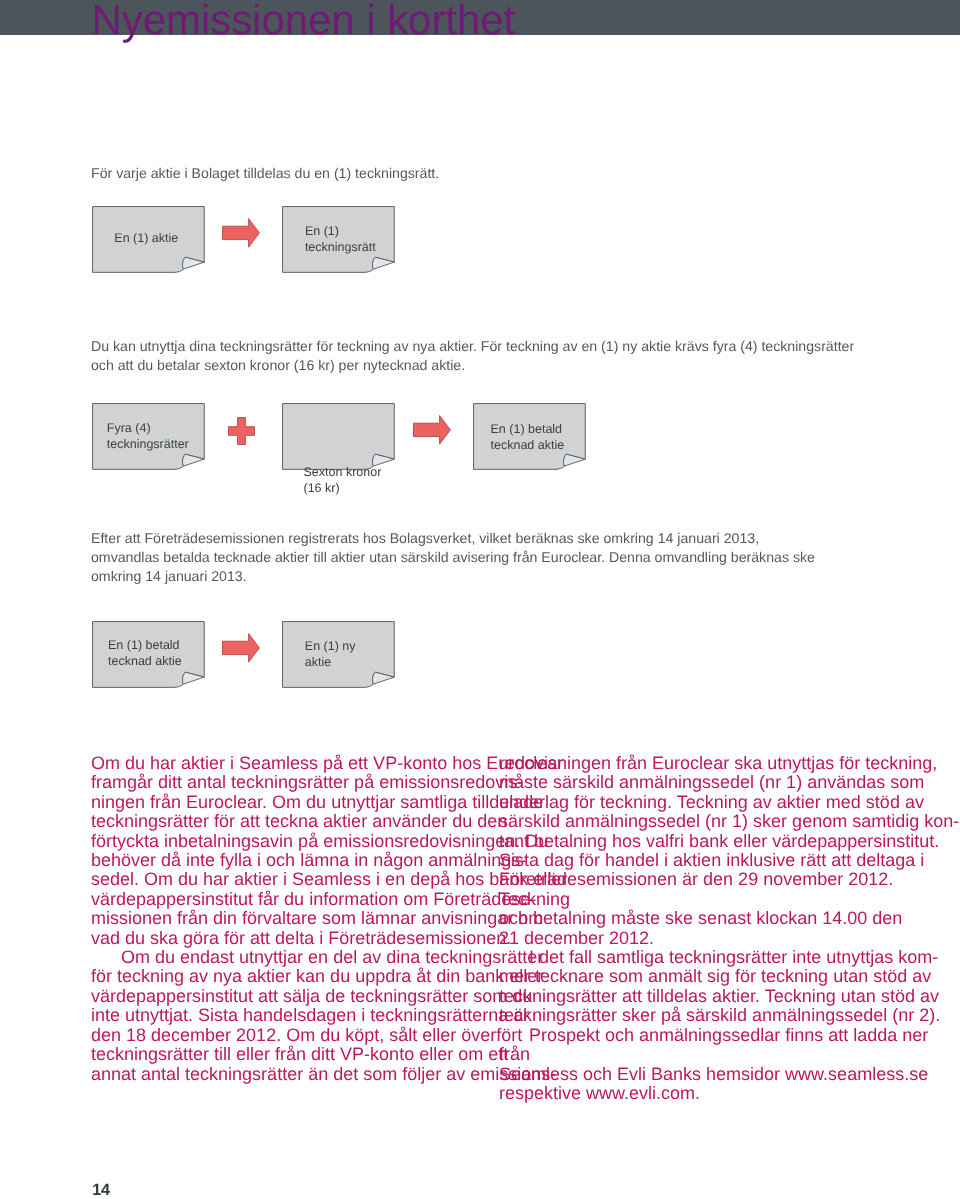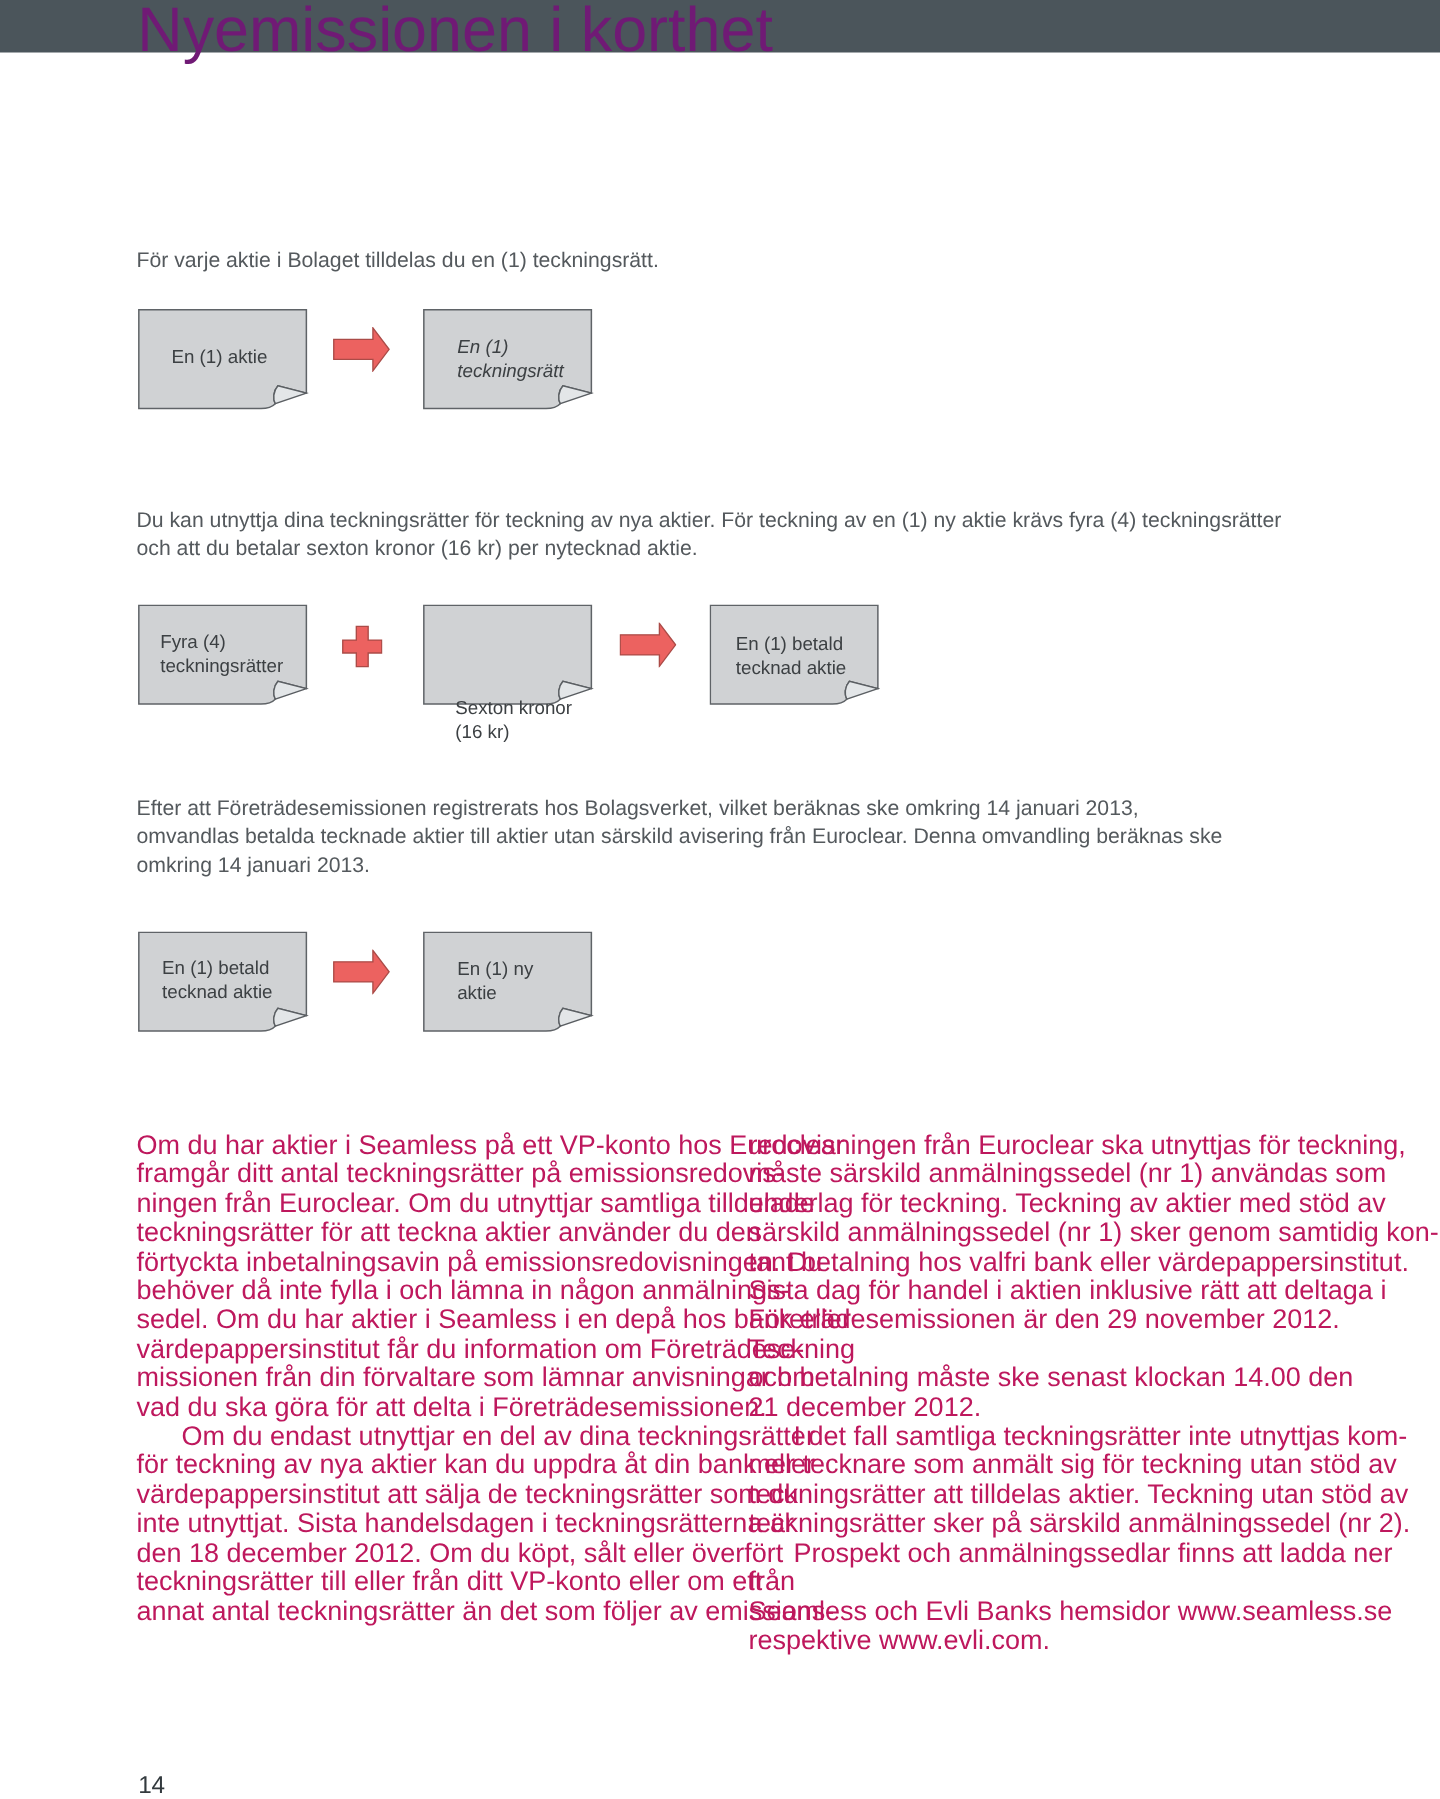--- a/index.html
+++ b/index.html
@@ -19,21 +19,21 @@
   .p1{left:91px;top:106.5px;}
   .p2{left:91px;top:164px;}
   .p3{left:91px;top:337px;}
   .p4{left:91px;top:528.5px;}
 
   
   .col{position:absolute;color:#be185d;font-size:18px;line-height:19.4px;white-space:pre-wrap;}
   .colL{left:91px;top:754px;}
   .colR{left:499px;top:754px;}
 
-  .pagenum{position:absolute;left:92.2px;top:1181px;font-size:16.2px;font-weight:normal;color:#333a3e;line-height:19px;letter-spacing:-0.2px;}
+  .pagenum{position:absolute;left:92.2px;top:1181px;font-size:16.2px;font-weight:bold;color:#333a3e;line-height:19px;letter-spacing:-0.2px;}
 
   
   .note{position:absolute;}
   .note > svg{position:absolute;left:0;top:0;display:block;}
   .note .lbl{position:absolute;color:#3c4043;font-size:12.5px;line-height:16.1px;
        white-space:pre;}
 
   .arrow{position:absolute;}
   .arrow svg{display:block;}
   .plus{position:absolute;}
@@ -117,21 +117,21 @@
     <div class="arrow a1">
       <svg width="38" height="30" viewBox="0 0 38 30" aria-hidden="true">
         <path class="arw" d="M0.5 8.2 H26.6 V0.6 L37.4 14.9 L26.6 29.2 V21.6 H0.5 Z"></path>
       </svg>
     </div>
     <div class="note n1b">
       <svg width="114" height="68" viewBox="0 0 114 68" aria-hidden="true">
         <path class="note-body" d="M0.55 0.55 H112.25 V56.1 L93.3 51.2 C90.0 55.0 89.9 59.9 91.5 63.1 C89.7 65.0 86.3 66.3 82.0 66.35 H0.55 Z"></path>
         <path class="flap" d="M93.3 51.2 C90.0 55.0 89.9 59.9 91.5 63.1 L112.25 56.1 Z"></path>
       </svg>
-      <div class="lbl" style="left:23.4px;top:17px;font-style:italic;">En (1)
+      <div class="lbl" style="left:23.4px;top:17px;">En (1)
 teckningsrätt</div>
     </div>
   </div>
 
   <div class="dgm">
     <div class="note n2a">
       <svg width="114" height="68" viewBox="0 0 114 68" aria-hidden="true">
         <path class="note-body" d="M0.55 0.55 H112.25 V56.1 L93.3 51.2 C90.0 55.0 89.9 59.9 91.5 63.1 C89.7 65.0 86.3 66.3 82.0 66.35 H0.55 Z"></path>
         <path class="flap" d="M93.3 51.2 C90.0 55.0 89.9 59.9 91.5 63.1 L112.25 56.1 Z"></path>
       </svg>

